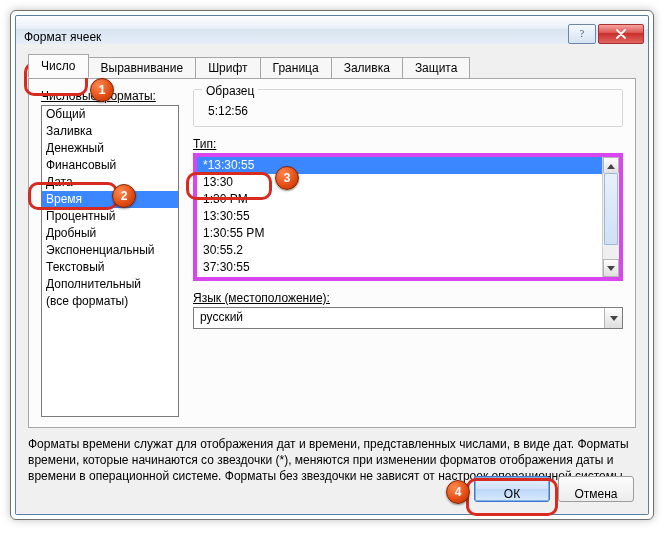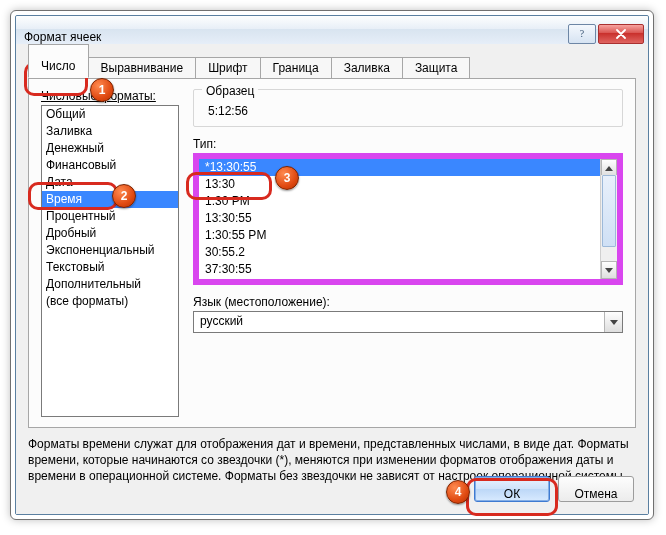--- a/index.html
+++ b/index.html
@@ -12,54 +12,54 @@
   .titlebar .title{font-size:12px;color:#000}
   .titlebar .spacer{flex:1}
   .titlebar .winbtn{width:26px;height:18px;margin-left:2px;border:1px solid #6d86a5;border-radius:2px;background:linear-gradient(#f4f8fd,#d6e3f2);display:flex;align-items:center;justify-content:center;color:#33506f}
   .titlebar .winbtn.close{width:44px;margin-right:4px;border-color:#a93030;background:linear-gradient(#f7a3a0,#d9534f 45%,#c9302c 46%,#e06460);color:#fff}
   .titlebar svg{display:block}
   
   .client{position:absolute;left:0;right:0;top:28px;bottom:0;background:#f0f0f0;padding:10px 12px 12px 12px;box-sizing:border-box}
   
   .tabs{display:flex;align-items:flex-end;height:24px;margin-bottom:0;position:relative}
   .tab{padding:3px 12px 4px 12px;border:1px solid #a6a6a6;border-bottom:none;background:#f7f7f7;margin-right:-1px;font-size:12px;position:relative;top:1px}
-  .tab.active{background:#fcfcfc;z-index:2;top:0;padding-top:14px;border-bottom:1px solid #fcfcfc}
+  .tab.active{background:#fcfcfc;z-index:2;top:0;padding-top:4px;border-bottom:1px solid #fcfcfc}
   .tabpage{border:1px solid #a6a6a6;background:#fcfcfc;height:350px;padding:10px 12px;box-sizing:border-box;position:relative}
   
   .row{display:flex;gap:14px;height:100%}
   .leftcol{width:138px;display:flex;flex-direction:column}
   .leftcol .lbl{margin-bottom:2px;text-decoration:underline}
   .catbox{flex:1;border:1px solid #7a7a7a;background:#fff;overflow:hidden;font-size:12px}
   .catbox .item{padding:1px 4px 2px 4px;white-space:nowrap;display:flex;align-items:center}
   .catbox .item.sel{background:#3a87ff;color:#fff}
   .rightcol{flex:1;display:flex;flex-direction:column}
   .group{margin-bottom:10px}
   .group .glabel{margin-bottom:2px}
   .sample{padding:2px 6px}
-  .typebox{border:6px solid #d946ef;background:#fff;height:120px;position:relative}
+  .typebox{border:4px solid #d946ef;background:#fff;height:120px;position:relative}
   .typebox .list{position:absolute;left:0;top:0;bottom:0;right:16px;overflow:hidden}
   .typebox .list .it{padding:1px 6px 2px 6px}
   .typebox .list .it.sel{background:#3a87ff;color:#fff}
   .scrollbar{position:absolute;right:0;top:0;bottom:0;width:16px;background:#efefef;border-left:1px solid #cfcfcf}
   .scrollbar .btn{height:16px;background:linear-gradient(#fefefe,#dedede);border:1px solid #b5b5b5;margin:0;display:flex;align-items:center;justify-content:center}
   .scrollbar .track{position:absolute;top:16px;bottom:16px;left:0;right:0;background:#efefef}
   .scrollbar .thumb{position:absolute;left:1px;right:1px;top:0;height:70px;background:linear-gradient(#e8f0fb,#cfe0f5);border:1px solid #9db9d9;border-radius:1px}
   .scrollbar .bbot{position:absolute;bottom:0;left:0;right:0}
   .langsel{display:flex;border:1px solid #7a7a7a;background:#fff;height:20px}
   .langsel .val{flex:1;padding:2px 6px}
   .langsel .ddbtn{width:17px;border-left:1px solid #b5b5b5;background:linear-gradient(#fefefe,#dedede);display:flex;align-items:center;justify-content:center}
   .desc{margin-top:8px;color:#000;line-height:1.35}
   
   .footer{position:absolute;right:14px;bottom:12px;display:flex;gap:8px;align-items:center}
   .btn2{width:74px;height:24px;border:1px solid #9c9c9c;border-radius:3px;background:linear-gradient(#fdfdfd,#ececec);display:flex;align-items:flex-end;justify-content:center;font-size:12px}
   .btn2.primary{border-color:#3e7ad1;background:linear-gradient(#eaf3ff,#cfe3fb 48%,#bcd7f7 50%,#d8eaff);box-shadow:0 0 0 1px #84aee6 inset}
   
   .callout{position:absolute;border:3px solid #d82a1f;border-radius:10px;pointer-events:none}
   .num{position:absolute;width:22px;height:22px;border-radius:50%;background:radial-gradient(circle at 35% 30%,#ff8a50,#e04a12 60%,#b53000);border:1px solid #7a2200;color:#fff;font-weight:bold;font-size:12px;display:flex;align-items:center;justify-content:center;box-shadow:0 1px 2px rgba(0,0,0,.4)}
-  .underline{}
+  .underline{text-decoration:underline}
   .tri{width:0;height:0;border-left:4px solid transparent;border-right:4px solid transparent}
   .tri.up{border-bottom:5px solid #444}
   .tri.down{border-top:5px solid #444}
 </style>
 </head>
 <body>
 
 <div class="stage">
   <div class="outer">
     <div class="inner">

